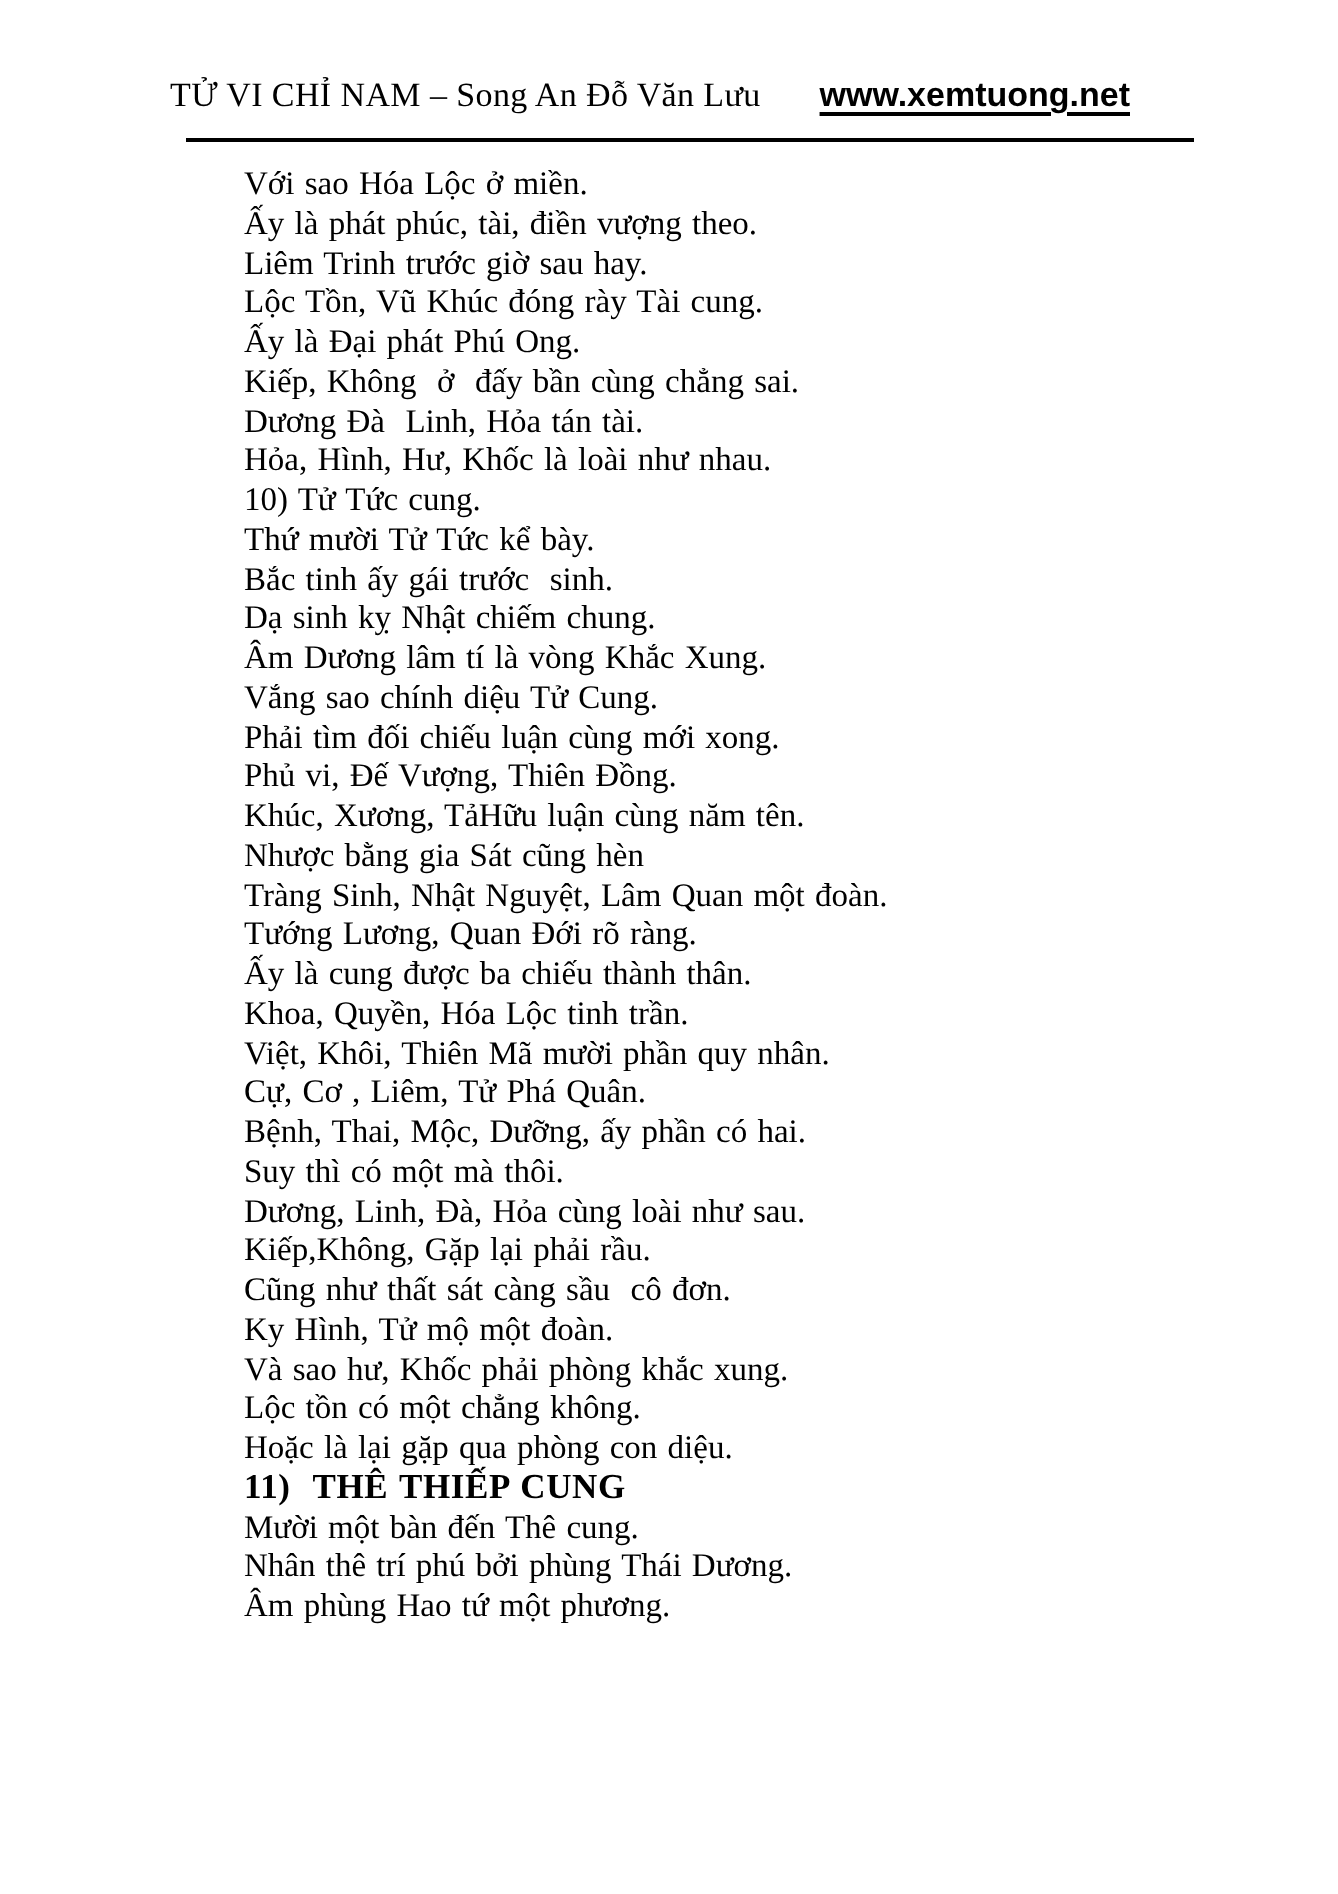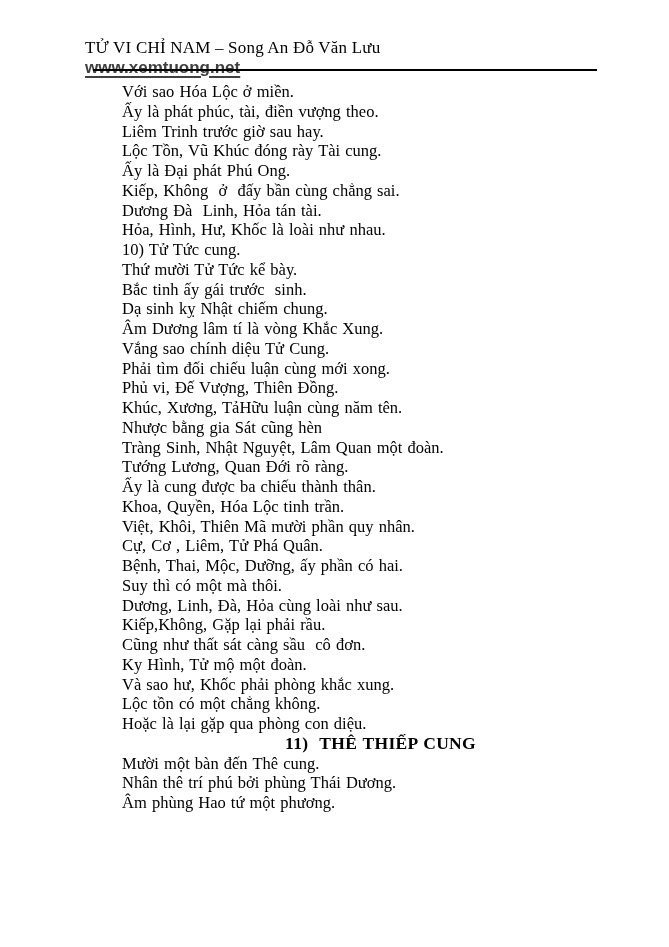--- a/index.html
+++ b/index.html
@@ -21,21 +21,20 @@
     background: #ffffff;
   }
   .header-row {
     position: absolute;
     top: 38px;
     left: 85px;
     right: 104px;
     display: flex;
     justify-content: space-between;
     align-items: baseline;
-    flex-direction: column;
   }
   .doc-title {
     font-family: "Liberation Serif", serif;
     font-size: 17px;
     letter-spacing: 0.2px;
     white-space: pre;
   }
   .site-link {
     font-family: "Liberation Sans", sans-serif;
     font-size: 17px;
@@ -65,31 +64,30 @@
   .line {
     font-size: 16.5px;
     line-height: 19.75px;
     white-space: pre-wrap;
     word-spacing: 1px;
   }
   .line.bold {
     font-weight: bold;
     font-size: 17.5px;
     letter-spacing: 0.3px;
-    text-align: center;
   }
 </style>
 </head>
 <body>
 
 <div class="page">
 
   <div class="header-row">
     <span class="doc-title">TỬ VI CHỈ NAM – Song An Đỗ Văn Lưu</span>
-    <a class="site-link" style="color: #404040;">www.xemtuong.net</a>
+    <a class="site-link" style="color: #000000;">www.xemtuong.net</a>
   </div>
 
   <div class="divider"></div>
 
   <div class="poem">
       <div class="line">Với sao Hóa Lộc ở miền.</div>
       <div class="line">Ấy là phát phúc, tài, điền vượng theo.</div>
       <div class="line">Liêm Trinh trước giờ sau hay.</div>
       <div class="line">Lộc Tồn, Vũ Khúc đóng rày Tài cung.</div>
       <div class="line">Ấy là Đại phát Phú Ong.</div>

